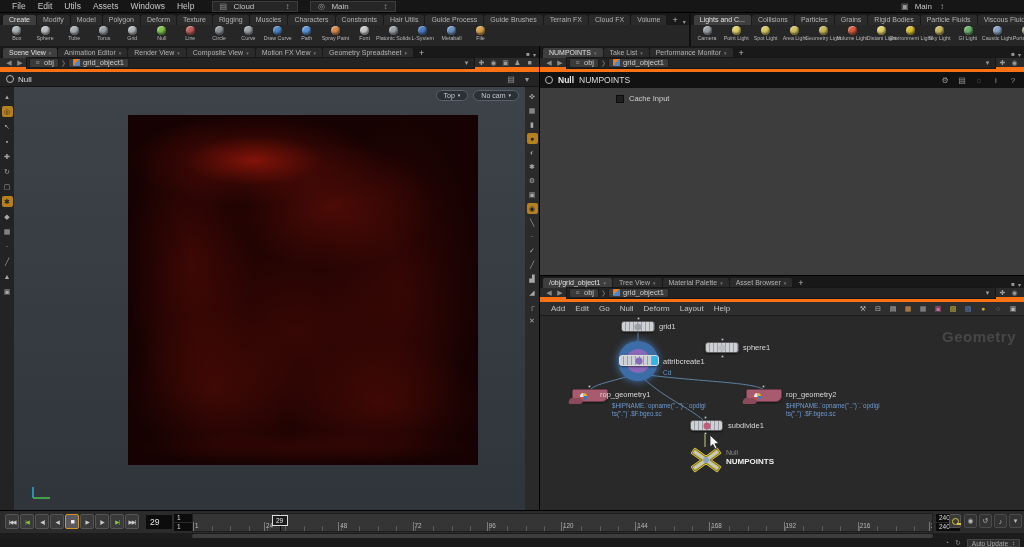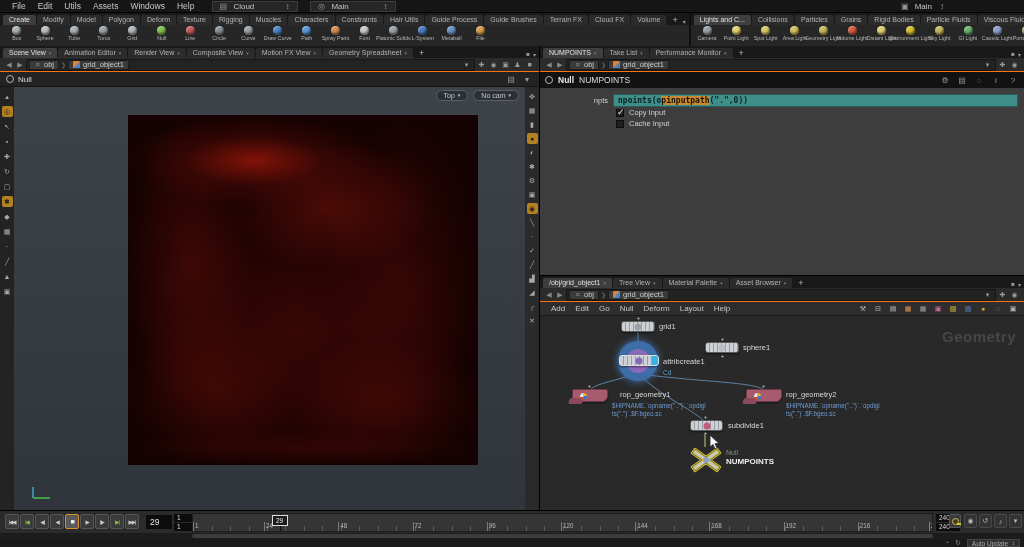--- a/index.html
+++ b/index.html
@@ -23,21 +23,21 @@
 .tbplus{font-size:9px;color:#bbb;padding:0 5px}
 .tbicons{margin-left:auto;display:flex;gap:3px;padding-right:3px;font-size:6px;color:#999}
 .toolrow{display:flex;height:21px;background:#262626;padding:1px 2px 0 2px;overflow:hidden}
 .tool{width:29px;display:flex;flex-direction:column;align-items:center;justify-content:flex-start;gap:1px}
 .tool .dot{width:9px;height:9px;border-radius:50%;background:var(--c,#9aa0a6);box-shadow:inset -1px -2px 2px rgba(0,0,0,.5),inset 1px 1px 1px rgba(255,255,255,.35)}
 .tool .tl{font-size:5.6px;color:#b5b5b5;white-space:nowrap;transform:scale(.95);line-height:5px}
 
 .main{position:absolute;top:46px;left:0;width:1024px;height:464px;display:flex}
 .leftpane{width:540px;background:#202020;border-right:1px solid #000;position:relative;display:flex;flex-direction:column}
 .rightcol{flex:1;display:flex;flex-direction:column}
-.pathbar{height:14px;background:#2b2b2b;display:flex;align-items:center;gap:1px;padding:0 4px;border-bottom:1px solid #f97316}
+.pathbar{height:14px;background:#2b2b2b;display:flex;align-items:center;gap:1px;padding:0 4px;border-bottom:5px solid #f97316}
 .navarr{font-size:7px;color:#8a8a8a;width:10px;text-align:center}
 .pathfield{flex:1;background:#232323;border:1px solid #161616;height:12px;display:flex;align-items:center;gap:2px;padding:0 2px;font-size:7.5px}
 .chip{background:#3a3a3a;border:1px solid #1c1c1c;height:10px;display:flex;align-items:center;gap:3px;padding:0 4px;border-radius:2px;color:#ccc}
 .chipico{width:7px;height:7px;border-radius:1px}
 .sep{color:#666;font-size:6px}
 .pathic{font-size:7px;color:#999;width:11px;text-align:center}
 
 .opbar{height:15px;background:#232323;display:flex;align-items:center;gap:4px;padding:0 6px;border-bottom:1px solid #141414}
 .opcircle{width:8px;height:8px;border:1.5px solid #b5b5b5;border-radius:50%}
 
@@ -529,29 +529,21 @@
         <span class="opcircle"></span>
         <span class="ptype">Null</span>
         <span class="pname">NUMPOINTS</span>
         <span class="ic">⚙</span>
         <span class="ic">▤</span>
         <span class="ic">◌</span>
         <span class="ic">i</span>
         <span class="ic">?</span>
       </div>
       <div class="pbody">
-        <div class="prow">
-          <span class="plabel">npts</span>
-          <div class="expr"><span>npoints(o</span><span class="sel">pinputpath</span><span>(".",0))</span></div>
-        </div>
         <div>
-            <div class="cbrow checked">
-              <span class="cbox"></span>
-              <span class="cblabel">Copy Input</span>
-            </div>
             <div class="cbrow">
               <span class="cbox"></span>
               <span class="cblabel">Cache Input</span>
             </div>
           </div>
       </div>
     </div>
 
     <div class="netpane">
       <div class="tabbar">
@@ -650,21 +642,21 @@
             <span class="nico" style="background:#b8bec2"></span>
           </div>
         <span class="conndot" style="left:181px;top:22px"></span>
           <span class="conndot" style="left:181px;top:39px"></span>
         <span class="nlabel" style="left:203px;top:27px">sphere1</span>
 
         <div class="ropbox" style="left:32px;top:73px">
             <span class="nico"></span>
           </div>
         <span class="conndot" style="left:48px;top:69px"></span>
-        <span class="nlabel" style="left:80px;top:74px">rop_geometry1</span>
+        <span class="nlabel" style="left:60px;top:74px">rop_geometry1</span>
         <span class="ncomment" style="left:72px;top:86px">$HIPNAME.`opname("..")`.`opdigi</span>
         <span class="ncomment" style="left:72px;top:94px">ts(".")`.$F.bgeo.sc</span>
 
         <div class="ropbox" style="left:206px;top:73px">
             <span class="nico"></span>
           </div>
         <span class="conndot" style="left:222px;top:69px"></span>
         <span class="nlabel" style="left:246px;top:74px">rop_geometry2</span>
         <span class="ncomment" style="left:246px;top:86px">$HIPNAME.`opname("..")`.`opdigi</span>
         <span class="ncomment" style="left:246px;top:94px">ts(".")`.$F.bgeo.sc</span>

